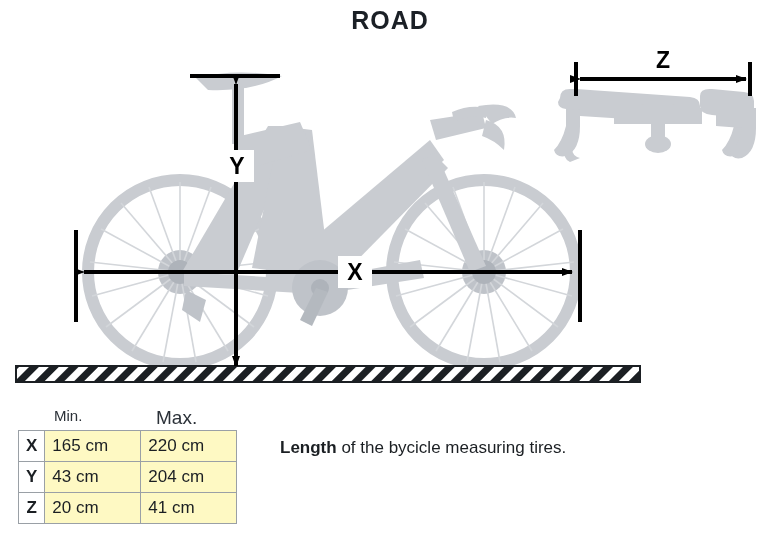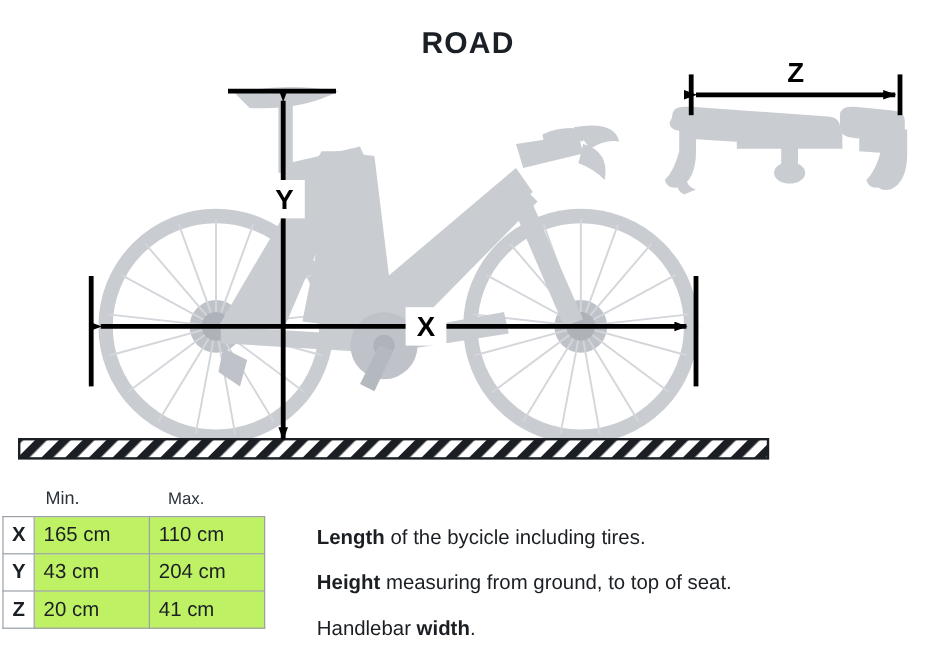--- a/index.html
+++ b/index.html
@@ -17,43 +17,42 @@
 
   
   #title {
     position: absolute;
     top: 6px; left: 0; width: 780px;
     text-align: center;
     font-size: 25px;
     font-weight: bold;
     letter-spacing: 1px;
     color: #1b2026;
-    margin-top: 16px;
   }
 
   
   #diagram {
     position: absolute;
     top: 0; left: 0;
     width: 780px; height: 400px;
   }
 
   
   #table-area {
     position: absolute;
-    left: 2px; top: 400px;
+    left: 18px; top: 400px;
     width: 744px; height: 150px; padding-left: 12px;
   }
   #hdr-min {
     position: absolute; left: 36px; top: 7px;
     font-size: 15px; color: #2b3138;
   }
   #hdr-max {
     position: absolute; left: 138px; top: 7px;
-    font-size: 14px; color: #2b3138;
+    font-size: 19px; color: #2b3138;
   }
   table.dims {
     position: absolute;
     left: 0px; top: 30px;
     border-collapse: collapse;
     font-size: 17px;
   }
   table.dims td {
     border: 1px solid #9aa0a6;
     padding: 3px 7px;
@@ -62,21 +61,21 @@
     background: #f5f5f5;
   }
   table.dims td.key {
     width: 22px;
     text-align: center;
     font-weight: bold;
     background: #ffffff;
   }
   table.dims td.val {
     width: 96px;
-    background: #bef264;
+    background: #fef9c3;
   }
 
   .desc {
     position: absolute;
     left: 262px;
     font-size: 17px;
     color: #1b1f23;
     white-space: nowrap;
   }
   .desc b { font-weight: bold; margin-top: 29px; }
@@ -233,37 +232,31 @@
 <div id="table-area">
 
   <div id="hdr-min">Min.</div>
   <div id="hdr-max">Max.</div>
 
   <table class="dims">
     <tbody>
       <tr>
         <td class="key">X</td>
         <td class="val">165 cm</td>
-        <td class="val">110 cm</td>
+        <td class="val">220 cm</td>
       </tr>
       <tr>
         <td class="key">Y</td>
         <td class="val">43 cm</td>
         <td class="val">204 cm</td>
       </tr>
       <tr>
         <td class="key">Z</td>
         <td class="val">20 cm</td>
         <td class="val">41 cm</td>
       </tr>
     </tbody>
   </table>
 
   <div class="desc" id="desc-x">
-    <b>Length</b><span> of the bycicle including tires.</span>
-  </div>
-  <div class="desc" id="desc-y">
-    <b>Height</b><span> measuring from ground, to top of seat.</span>
-  </div>
-  <div class="desc" id="desc-z">
-    <span>Handlebar </span><b>width</b><span>.</span>
+    <b>Length</b><span> of the bycicle measuring tires.</span>
   </div>
 </div>
 
 </body></html>

